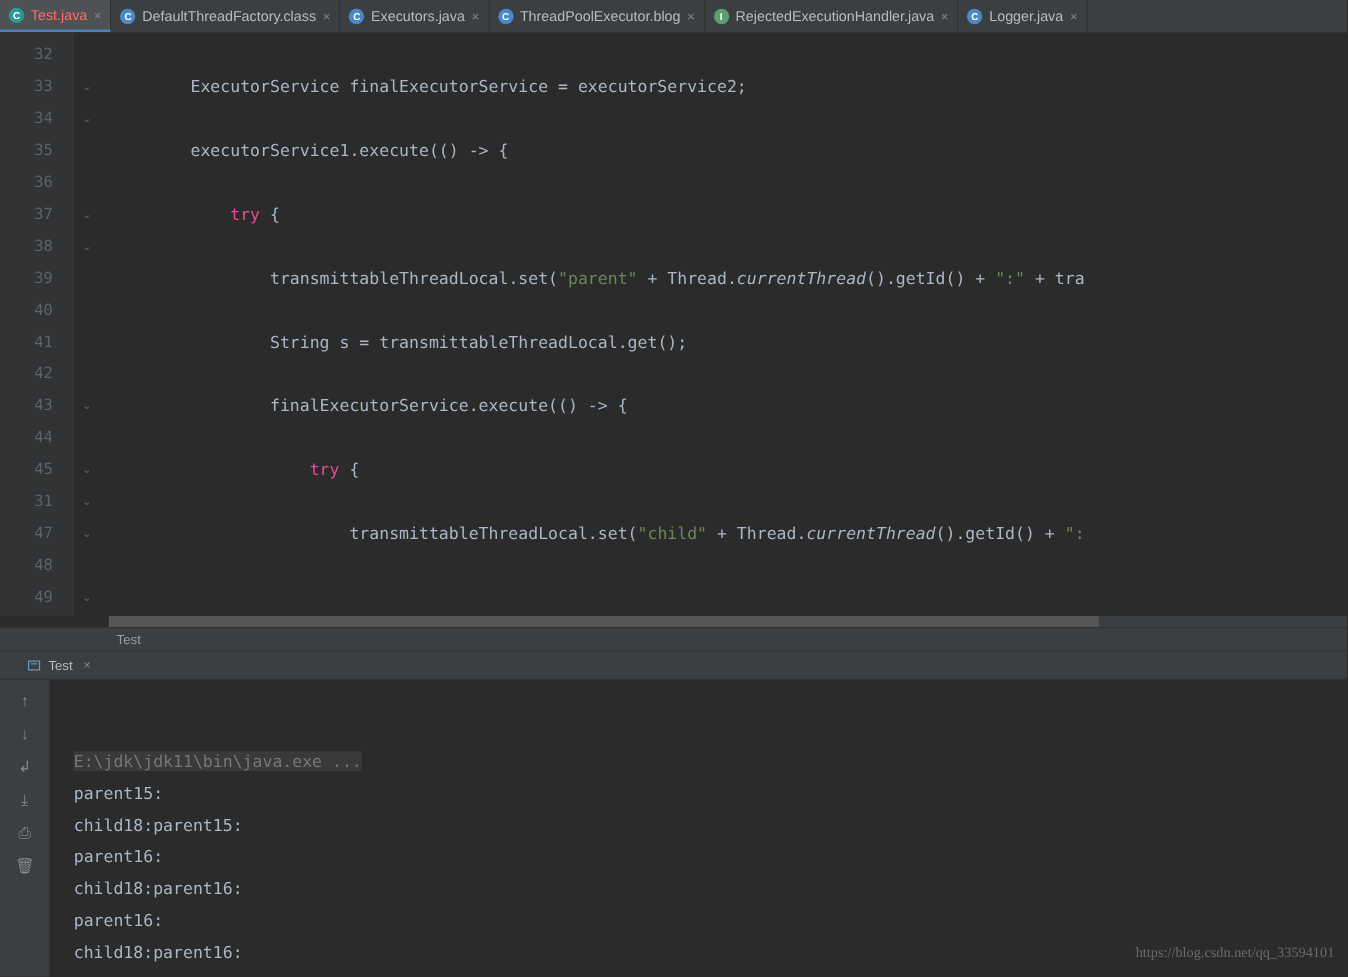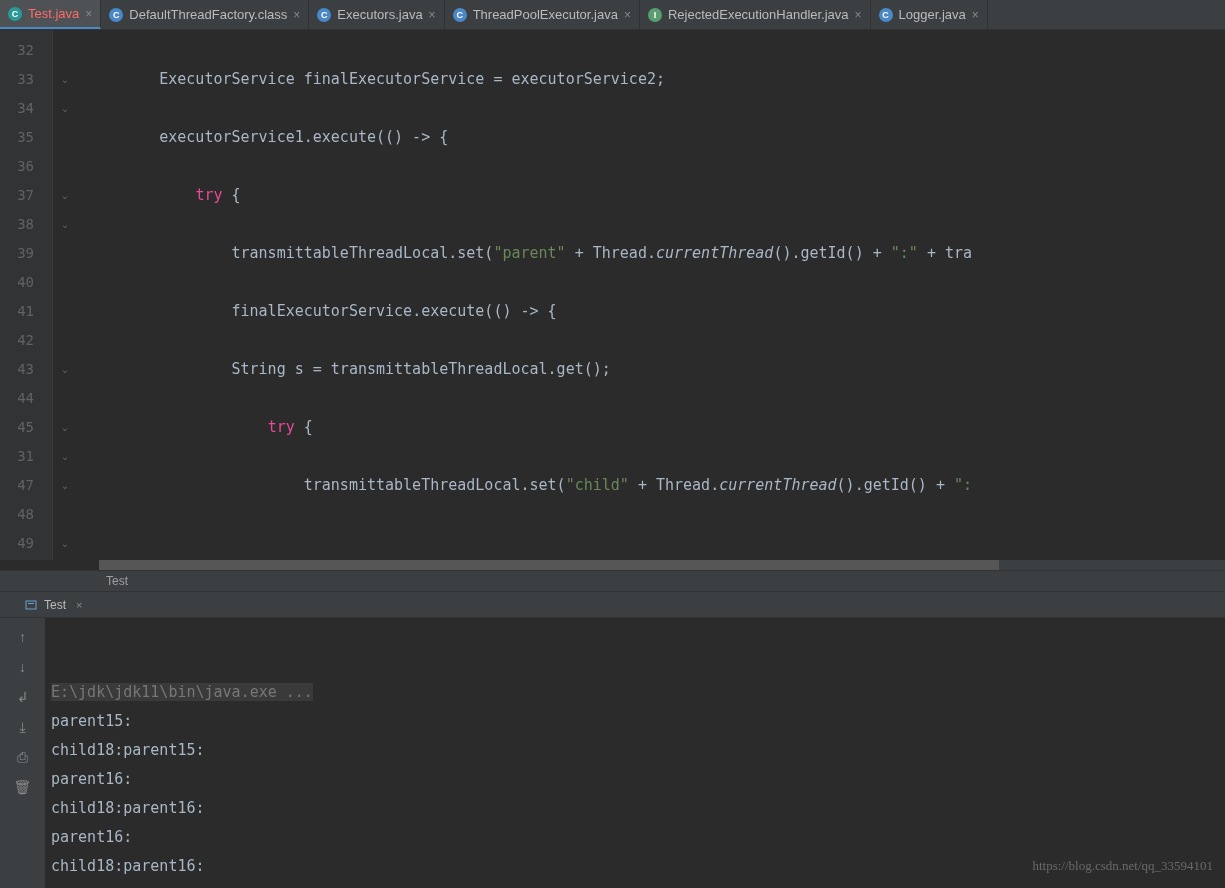--- a/index.html
+++ b/index.html
@@ -47,21 +47,21 @@
 .icon-c2 { background: #4a88c7; }
 .icon-i { background: #5a9e6f; }
 .tab .close-x { color:#888; font-size:12px; }
 .editor-wrapper {
   display: flex;
   flex: 1;
   overflow: hidden;
   background: #2b2b2b;
 }
 .gutter {
-  width: 53px;
+  width: 67px;
   background: #313335;
   color: #606366;
   font-family: "Consolas","Menlo",monospace;
   font-size: 14px;
   text-align: right;
   padding-right: 18px;
   padding-top: 6px;
   line-height: 29px;
   flex-shrink: 0;
   border-right: 1px solid #3a3a3a;
@@ -134,21 +134,21 @@
   padding-top:10px;
 }
 .console-toolbar .tb-btn { width:18px;height:18px; color:#888; display:flex;align-items:center;justify-content:center; font-size:14px; cursor:pointer;}
 .console {
   flex:1;
   font-family: "Consolas","Menlo",monospace;
   font-size: 15px;
   line-height: 29px;
   white-space: pre;
   color: #a9b7c6;
-  padding-left: 6px;
+  padding-left: 22px;
   padding-top: 2px;
   position:relative;
 }
 .console .cmd { background:#3a3a3a; color:#777; }
 .watermark {
   position: absolute;
   right: 12px;
   bottom: 8px;
   color: #6a6a6a;
   font-family: Liberation Serif, serif;
@@ -169,21 +169,21 @@
     <span>DefaultThreadFactory.class</span>
     <span class="close-x">×</span>
   </div>
   <div class="tab">
     <span class="icon-file icon-c2">C</span>
     <span>Executors.java</span>
     <span class="close-x">×</span>
   </div>
   <div class="tab">
     <span class="icon-file icon-c2">C</span>
-    <span>ThreadPoolExecutor.java</span>
+    <span>ThreadPoolExecutor.blog</span>
     <span class="close-x">×</span>
   </div>
   <div class="tab">
     <span class="icon-file icon-i">I</span>
     <span>RejectedExecutionHandler.java</span>
     <span class="close-x">×</span>
   </div>
   <div class="tab">
     <span class="icon-file icon-c2">C</span>
     <span>Logger.java</span>
@@ -230,22 +230,22 @@
       <div class="fm">⌄</div>
       <div class="fm">⌄</div>
       <div class="fm"></div>
       <div class="fm">⌄</div>
     </div>
   <div class="code">
 <div class="line"><span>        ExecutorService finalExecutorService = </span><span class="under">executorService2</span><span>;</span></div>
 <div class="line"><span>        </span><span class="under">executorService1</span><span>.execute(() -&gt; {</span></div>
 <div class="line"><span>            </span><span class="kw">try</span><span> {</span></div>
 <div class="line"><span>                </span><span class="under">transmittableThreadLocal</span><span>.set(</span><span class="str">"parent"</span><span> + Thread.</span><span class="italw">currentThread</span><span>().getId() + </span><span class="str">":"</span><span> + </span><span class="under">tra</span></div>
+<div class="line"><span>                String s = </span><span class="under">transmittableThreadLocal</span><span>.get();</span></div>
 <div class="line"><span>                </span><span class="under">finalExecutorService</span><span>.execute(() -&gt; {</span></div>
-<div class="line"><span>                String s = </span><span class="under">transmittableThreadLocal</span><span>.get();</span></div>
 <div class="line"><span>                    </span><span class="kw">try</span><span> {</span></div>
 <div class="line"><span>                        </span><span class="under">transmittableThreadLocal</span><span>.set(</span><span class="str">"child"</span><span> + Thread.</span><span class="italw">currentThread</span><span>().getId() + </span><span class="str">":</span></div>
 
 
 
 
 
 
 
 

